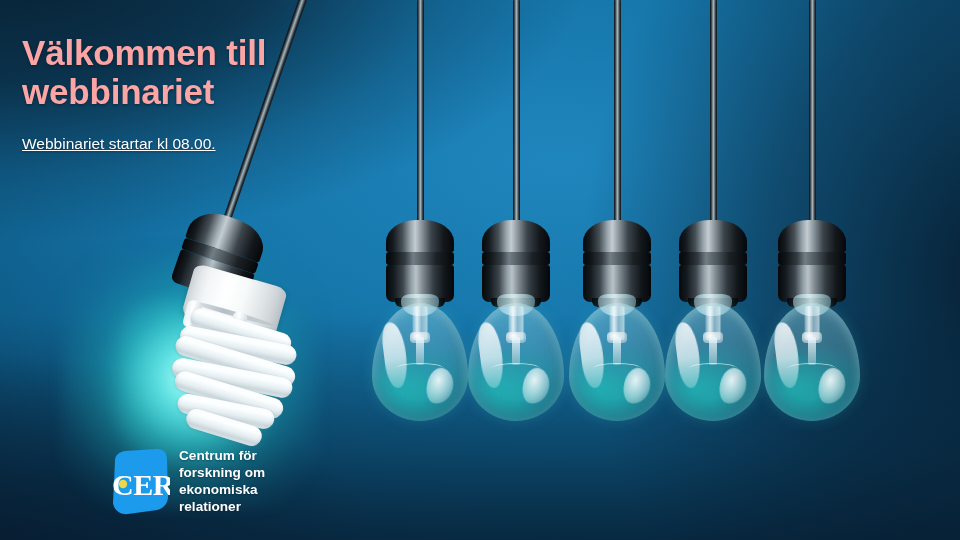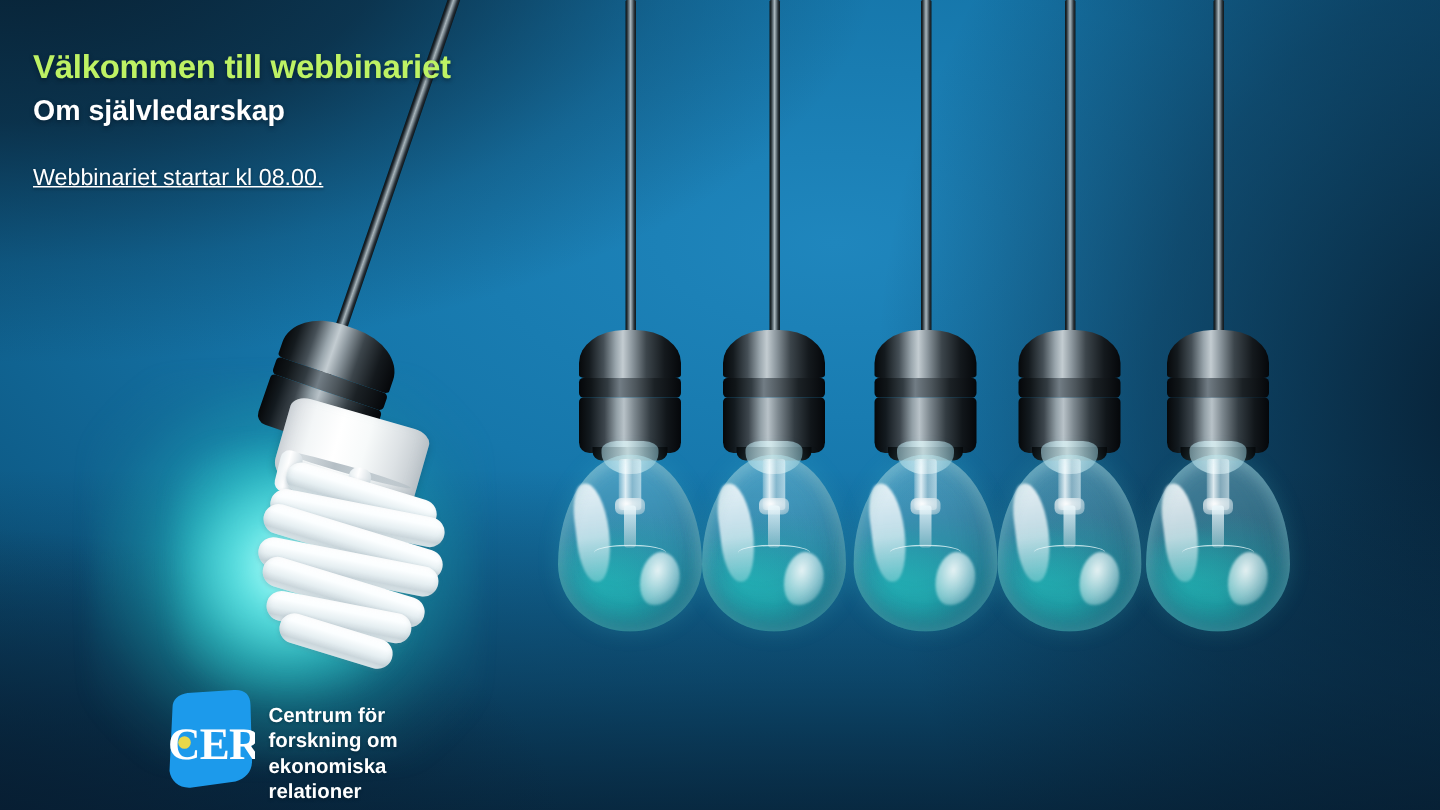--- a/index.html
+++ b/index.html
@@ -313,24 +313,24 @@
 
   
   .txt-block {
     position: absolute;
     left: 22px;
     top: 33px;
     width: 430px;
   }
   .headline {
     margin: 0;
-    font-size: 22px;
+    font-size: 35px;
     font-weight: bold;
     line-height: 1.12;
-    color: #bef264;
+    color: #fca5a5;
     letter-spacing: -0.2px;
     text-shadow: 0 1px 3px rgba(0,20,35,0.55);
   }
   .subhead {
     margin: 6px 0 0 0;
     font-size: 19px;
     font-weight: bold;
     line-height: 1.2;
     color: #ffffff;
     text-shadow: 0 1px 3px rgba(0,20,35,0.5);
@@ -368,21 +368,20 @@
     flex: 0 0 auto;
   }
   .logo-mark svg { display: block; }
   .logo-text {
     font-size: 13.6px;
     font-weight: bold;
     line-height: 1.24;
     color: #ffffff;
     white-space: pre-line;
     text-shadow: 0 1px 2px rgba(0,25,40,0.45);
-    margin-top: 21px;
   }
 </style>
 </head>
 <body>
 
 <div id="slide">
 
   <div class="bg-base"></div>
   <div class="bg-vignette-tl"></div>
   <div class="bg-vignette-r"></div>
@@ -515,21 +514,20 @@
         <div class="coil" style="top: 31px; left: 0px; width: 124px; transform: rotate(3deg);"></div>
         <div class="coil" style="top: 48px; left: 2px; width: 122px; transform: rotate(-3deg);"></div>
         <div class="coil" style="top: 65px; left: 8px; width: 112px; transform: rotate(3deg);"></div>
         <div class="coil" style="top: 82px; left: 16px; width: 98px; transform: rotate(-3deg);"></div>
         <div class="coil" style="top: 98px; left: 28px; width: 78px; transform: rotate(3deg);"></div>
       </div>
   </div>
 
   <div class="txt-block">
     <h1 class="headline">Välkommen till webbinariet</h1>
-    <h2 class="subhead">Om självledarskap</h2>
     <p class="body-1">Webbinariet startar kl 08.00.</p>
   </div>
 
   <div class="logo">
     <div class="logo-mark">
       <svg width="62" height="67" viewBox="0 0 62 67" aria-hidden="true">
         <path d="M7 13 C7 7 11 4 17 3 L48 1 C55 0.5 59 4 59 11 L60 47 C60.5 55 56 60 49 62 L20 66 C12 67 6 62 5 55 Z" fill="#1c9aeb"></path>
         <text x="4" y="47" font-family="Liberation Serif, serif" font-size="30" font-weight="bold" fill="#ffffff" letter-spacing="-0.5">CER</text>
         <circle cx="15" cy="36" r="4.2" fill="#e8d84a"></circle>
       </svg>

